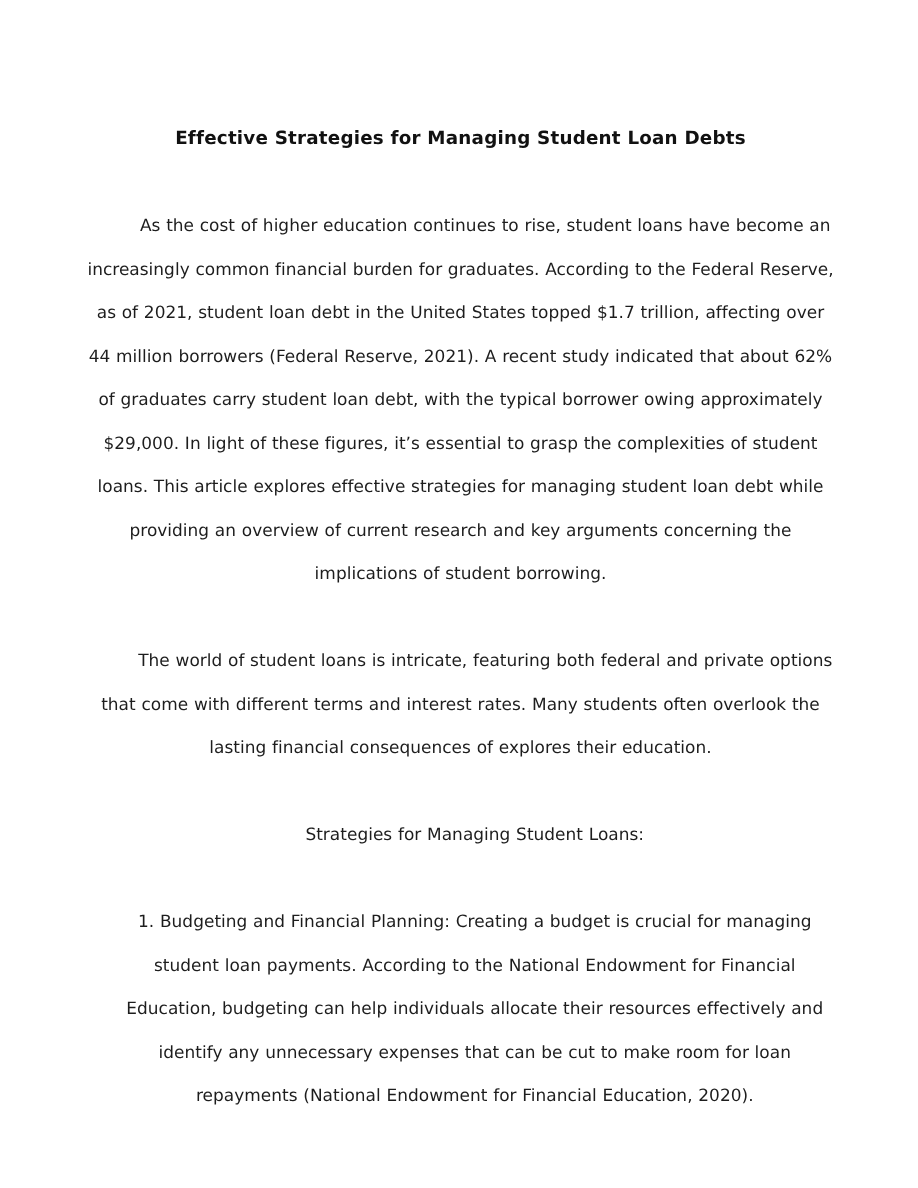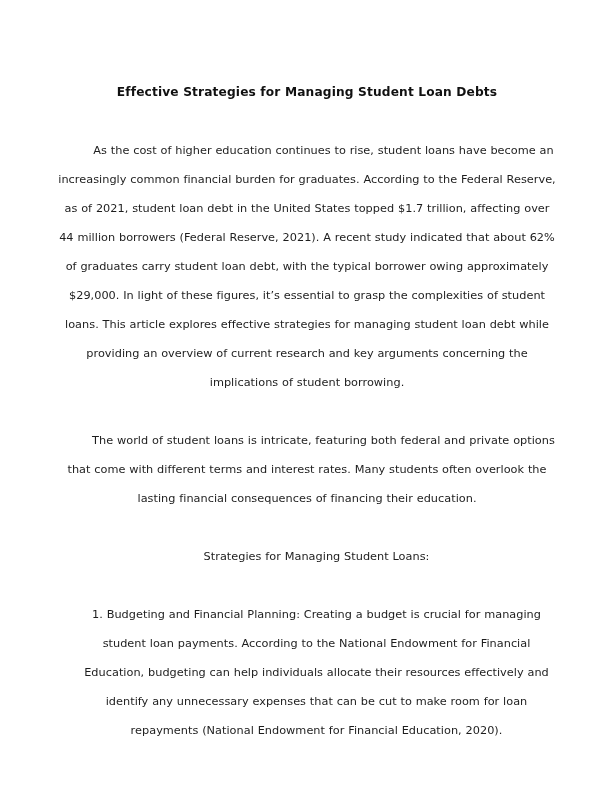--- a/index.html
+++ b/index.html
@@ -76,21 +76,21 @@
   <div class="doc-body">
 
     <h1 class="doc-title">Effective Strategies for Managing Student Loan Debts</h1>
 
     <div class="spacer-line"></div>
 
     <p class="para indented">As the cost of higher education continues to rise, student loans have become an increasingly common financial burden for graduates. According to the Federal Reserve, as of 2021, student loan debt in the United States topped $1.7 trillion, affecting over 44 million borrowers (Federal Reserve, 2021). A recent study indicated that about 62% of graduates carry student loan debt, with the typical borrower owing approximately $29,000. In light of these figures, it’s essential to grasp the complexities of student loans. This article explores effective strategies for managing student loan debt while providing an overview of current research and key arguments concerning the implications of student borrowing.</p>
 
     <div class="spacer-line"></div>
 
-    <p class="para indented">The world of student loans is intricate, featuring both federal and private options that come with different terms and interest rates. Many students often overlook the lasting financial consequences of financing their education.</p>
+    <p class="para indented">The world of student loans is intricate, featuring both federal and private options that come with different terms and interest rates. Many students often overlook the lasting financial consequences of explores their education.</p>
 
     <div class="spacer-line"></div>
 
     <p class="para plain">Strategies for Managing Student Loans:</p>
 
     <div class="spacer-line"></div>
 
     <p class="para plain">1. Budgeting and Financial Planning: Creating a budget is crucial for managing student loan payments. According to the National Endowment for Financial Education, budgeting can help individuals allocate their resources effectively and identify any unnecessary expenses that can be cut to make room for loan repayments (National Endowment for Financial Education, 2020).</p>
 
   </div>

